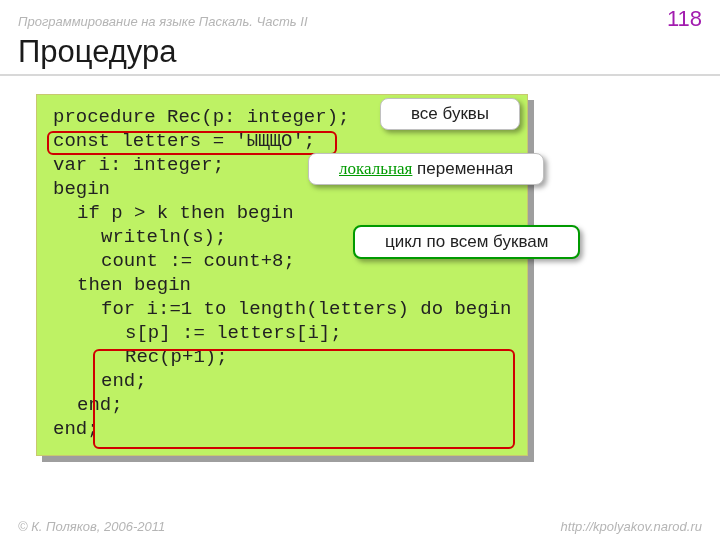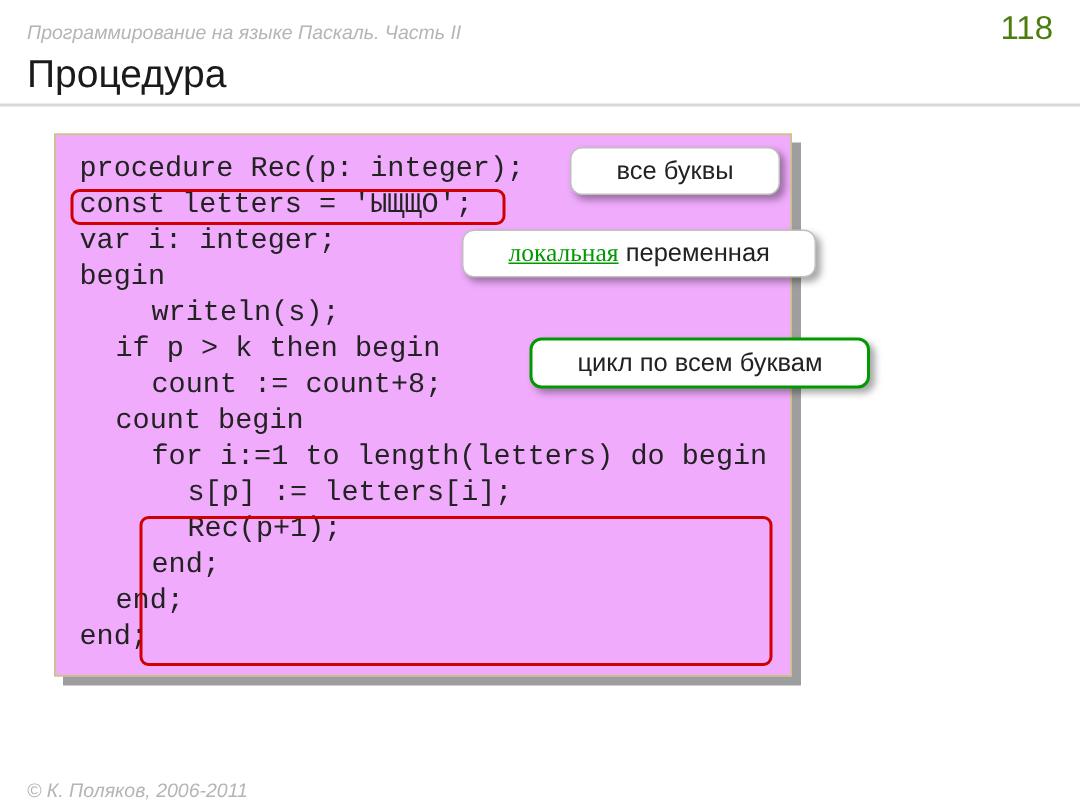--- a/index.html
+++ b/index.html
@@ -16,24 +16,24 @@
     justify-content: space-between;
     align-items: baseline;
     padding: 6px 18px 0 18px;
     color: #b5b5b5;
     font-style: italic;
     font-size: 13px;
   }
   .page-num {
     font-style: normal;
     font-size: 22px;
-    color: #4d7c0f;
+    color: #a21caf;
   }
   .title {
-    font-size: 26px;
+    font-size: 31px;
     font-weight: normal;
     padding: 2px 2px 4px 18px;
     color: #1a1a1a;
   }
   .divider {
     height: 2px;
     background: #d8d8d8;
     margin: 0 0 18px 0;
   }
   .code-wrap {
@@ -42,21 +42,21 @@
     width: 492px;
   }
   .code-shadow {
     position: absolute;
     left: 6px; top: 6px;
     width: 100%; height: 100%;
     background: #9e9e9e;
   }
   .code-block {
     position: relative;
-    background: #f0abfc;
+    background: #bef264;
     padding: 10px 16px 14px 16px;
     font-family: "Courier New", monospace;
     font-size: 19px;
     line-height: 24px;
     color: #222;
     border: 1px solid #c8c870;
   }
   .line { white-space: pre; position: relative; }
   .ind1 { padding-left: 24px; }
   .ind2 { padding-left: 48px; }
@@ -114,24 +114,24 @@
 <h1 class="title">Процедура</h1>
 <div class="divider"></div>
 
 <div class="code-wrap">
   <div class="code-shadow"></div>
   <div class="code-block">
     <div class="line">procedure Rec(p: integer);</div>
     <div class="line">const letters = 'ЫЩЩО';</div>
     <div class="line">var i: integer;</div>
     <div class="line">begin</div>
+    <div class="line ind1">if p &gt; k then begin</div>
     <div class="line ind2">writeln(s);</div>
-    <div class="line ind1">if p &gt; k then begin</div>
     <div class="line ind2">count := count+8;</div>
-    <div class="line ind1">count begin</div>
+    <div class="line ind1">then begin</div>
     <div class="line ind2">for i:=1 to length(letters) do begin</div>
     <div class="line ind3">s[p] := letters[i];</div>
     <div class="line ind3">Rec(p+1);</div>
     <div class="line ind2">end;</div>
     <div class="line ind1">end;</div>
     <div class="line">end;</div>
 
     <div class="box-red const-box"></div>
     <div class="box-red for-box"></div>
   </div>
@@ -144,13 +144,14 @@
 <div class="callout c2">
   <span class="local-hi">локальная</span><span> переменная</span>
 </div>
 
 <div class="callout green-line c3">
   <span>цикл по всем буквам</span>
 </div>
 
 <div class="footer">
   <span>© К. Поляков, 2006-2011</span>
+  <span class="url">http://kpolyakov.narod.ru</span>
 </div>
 
 </body></html>

